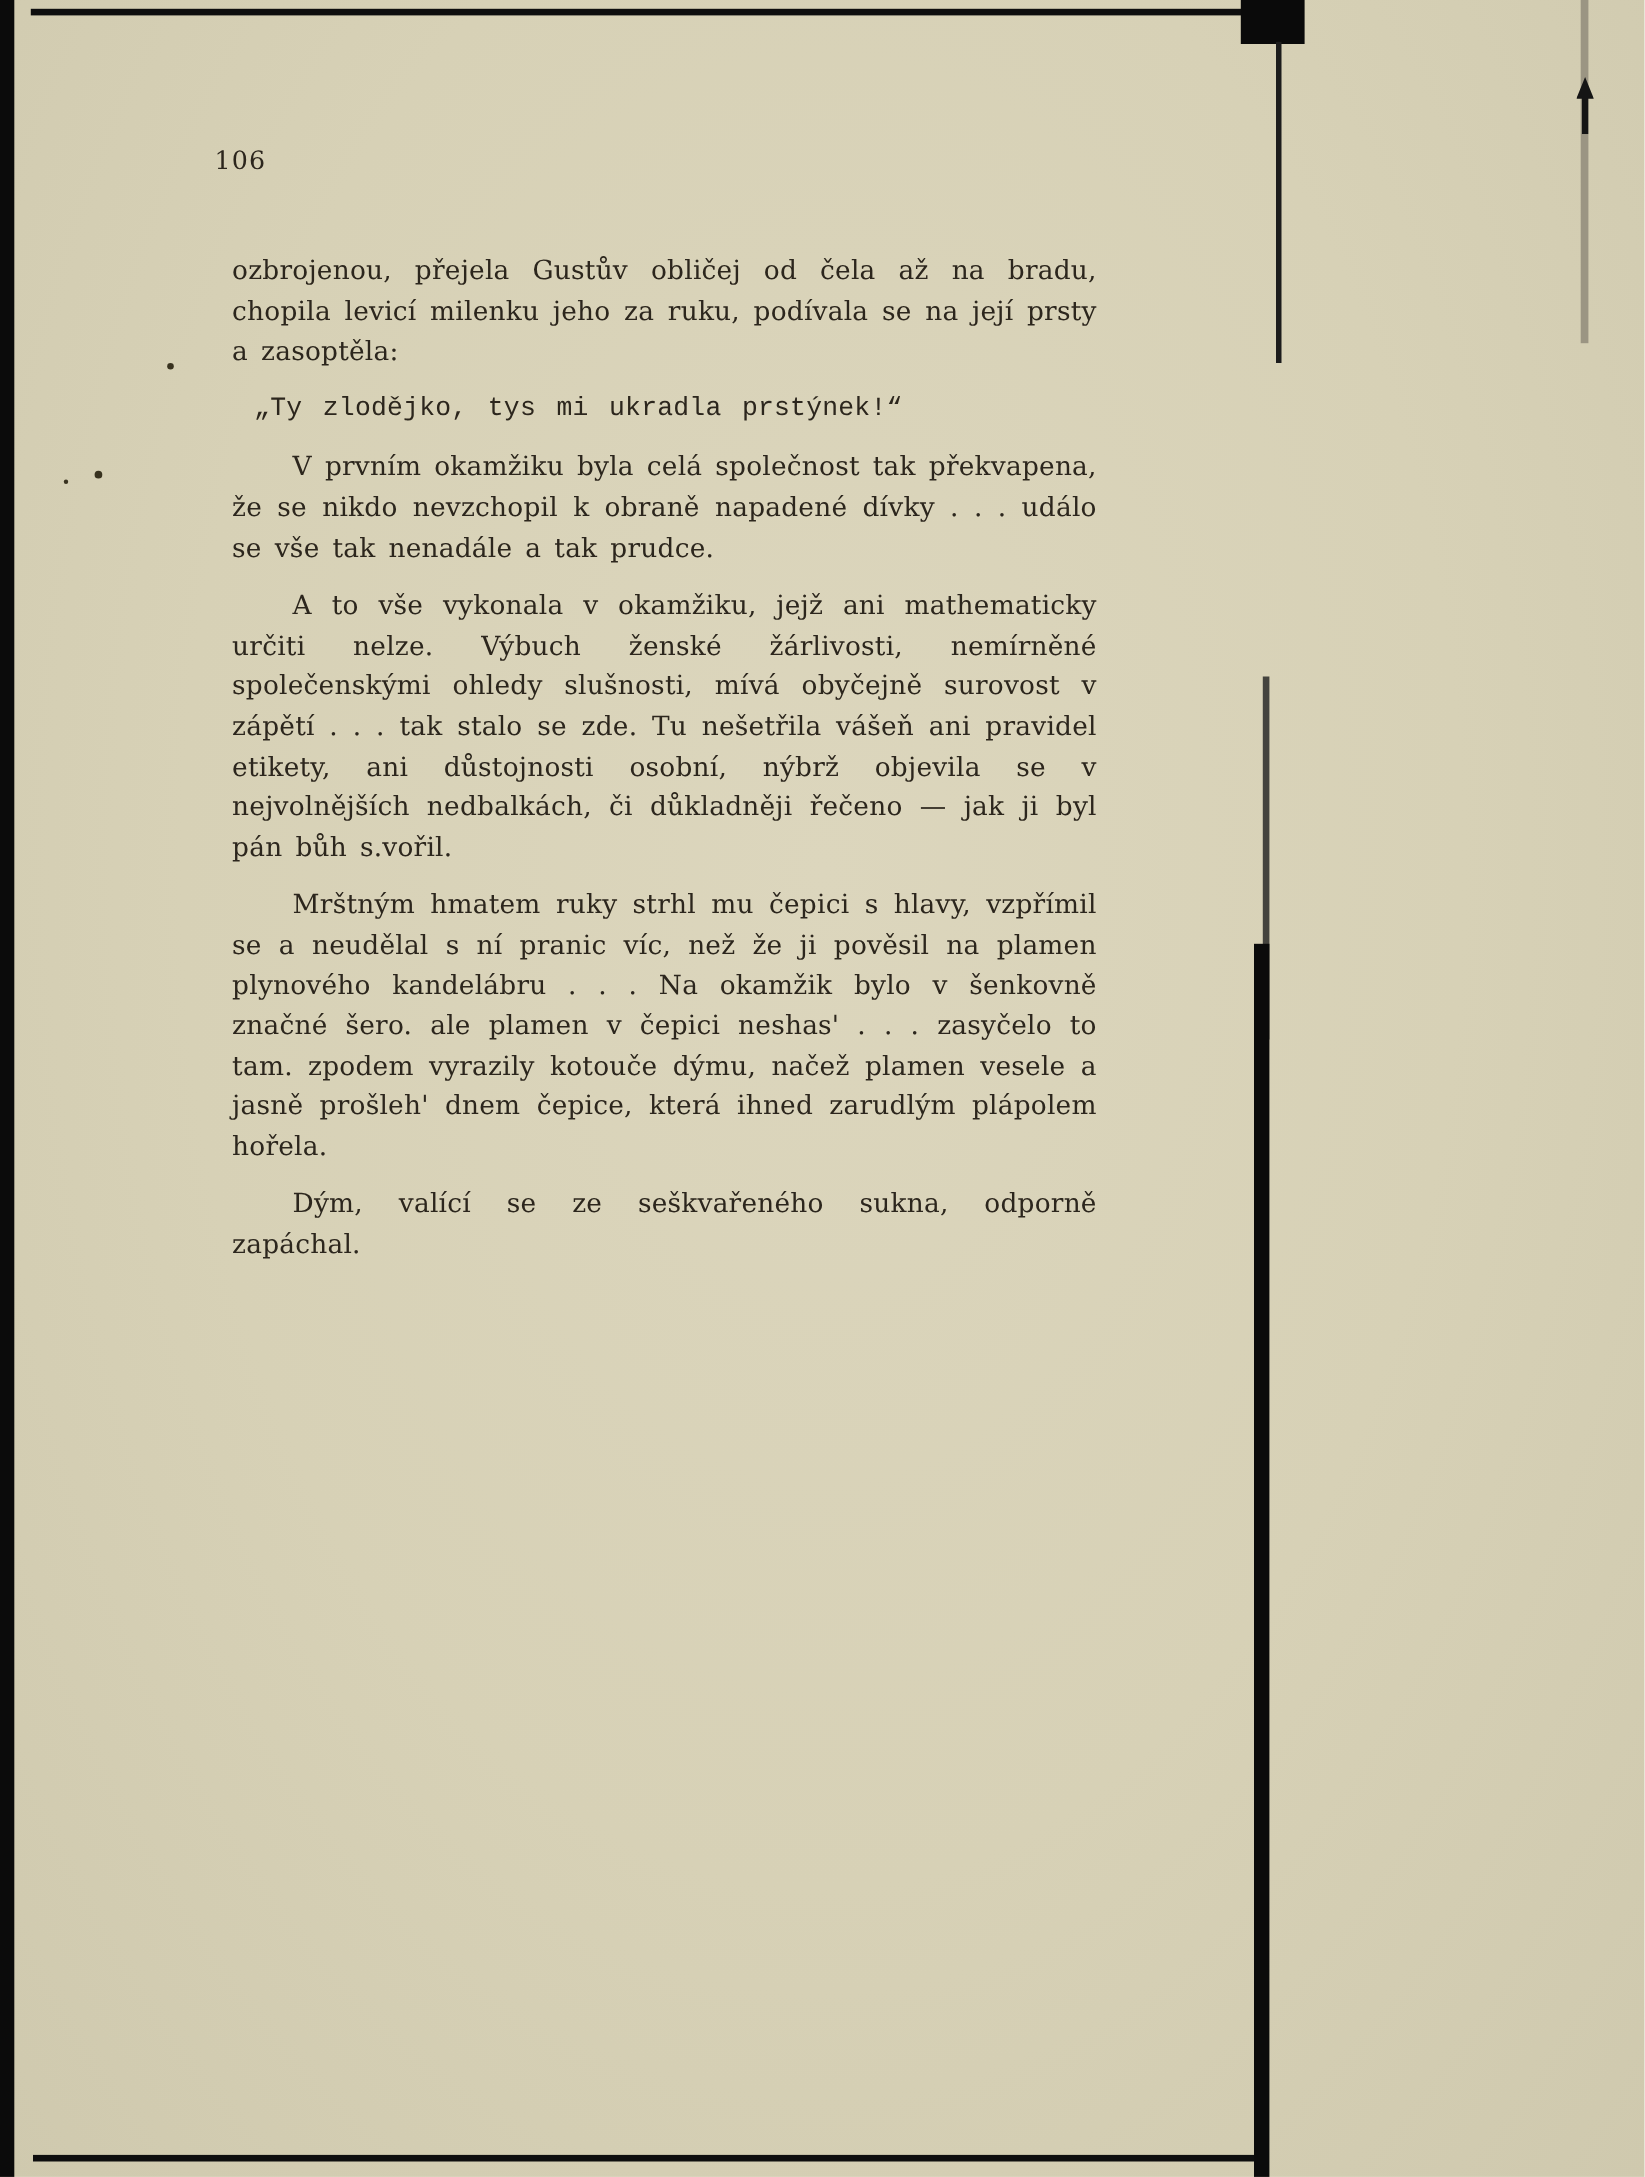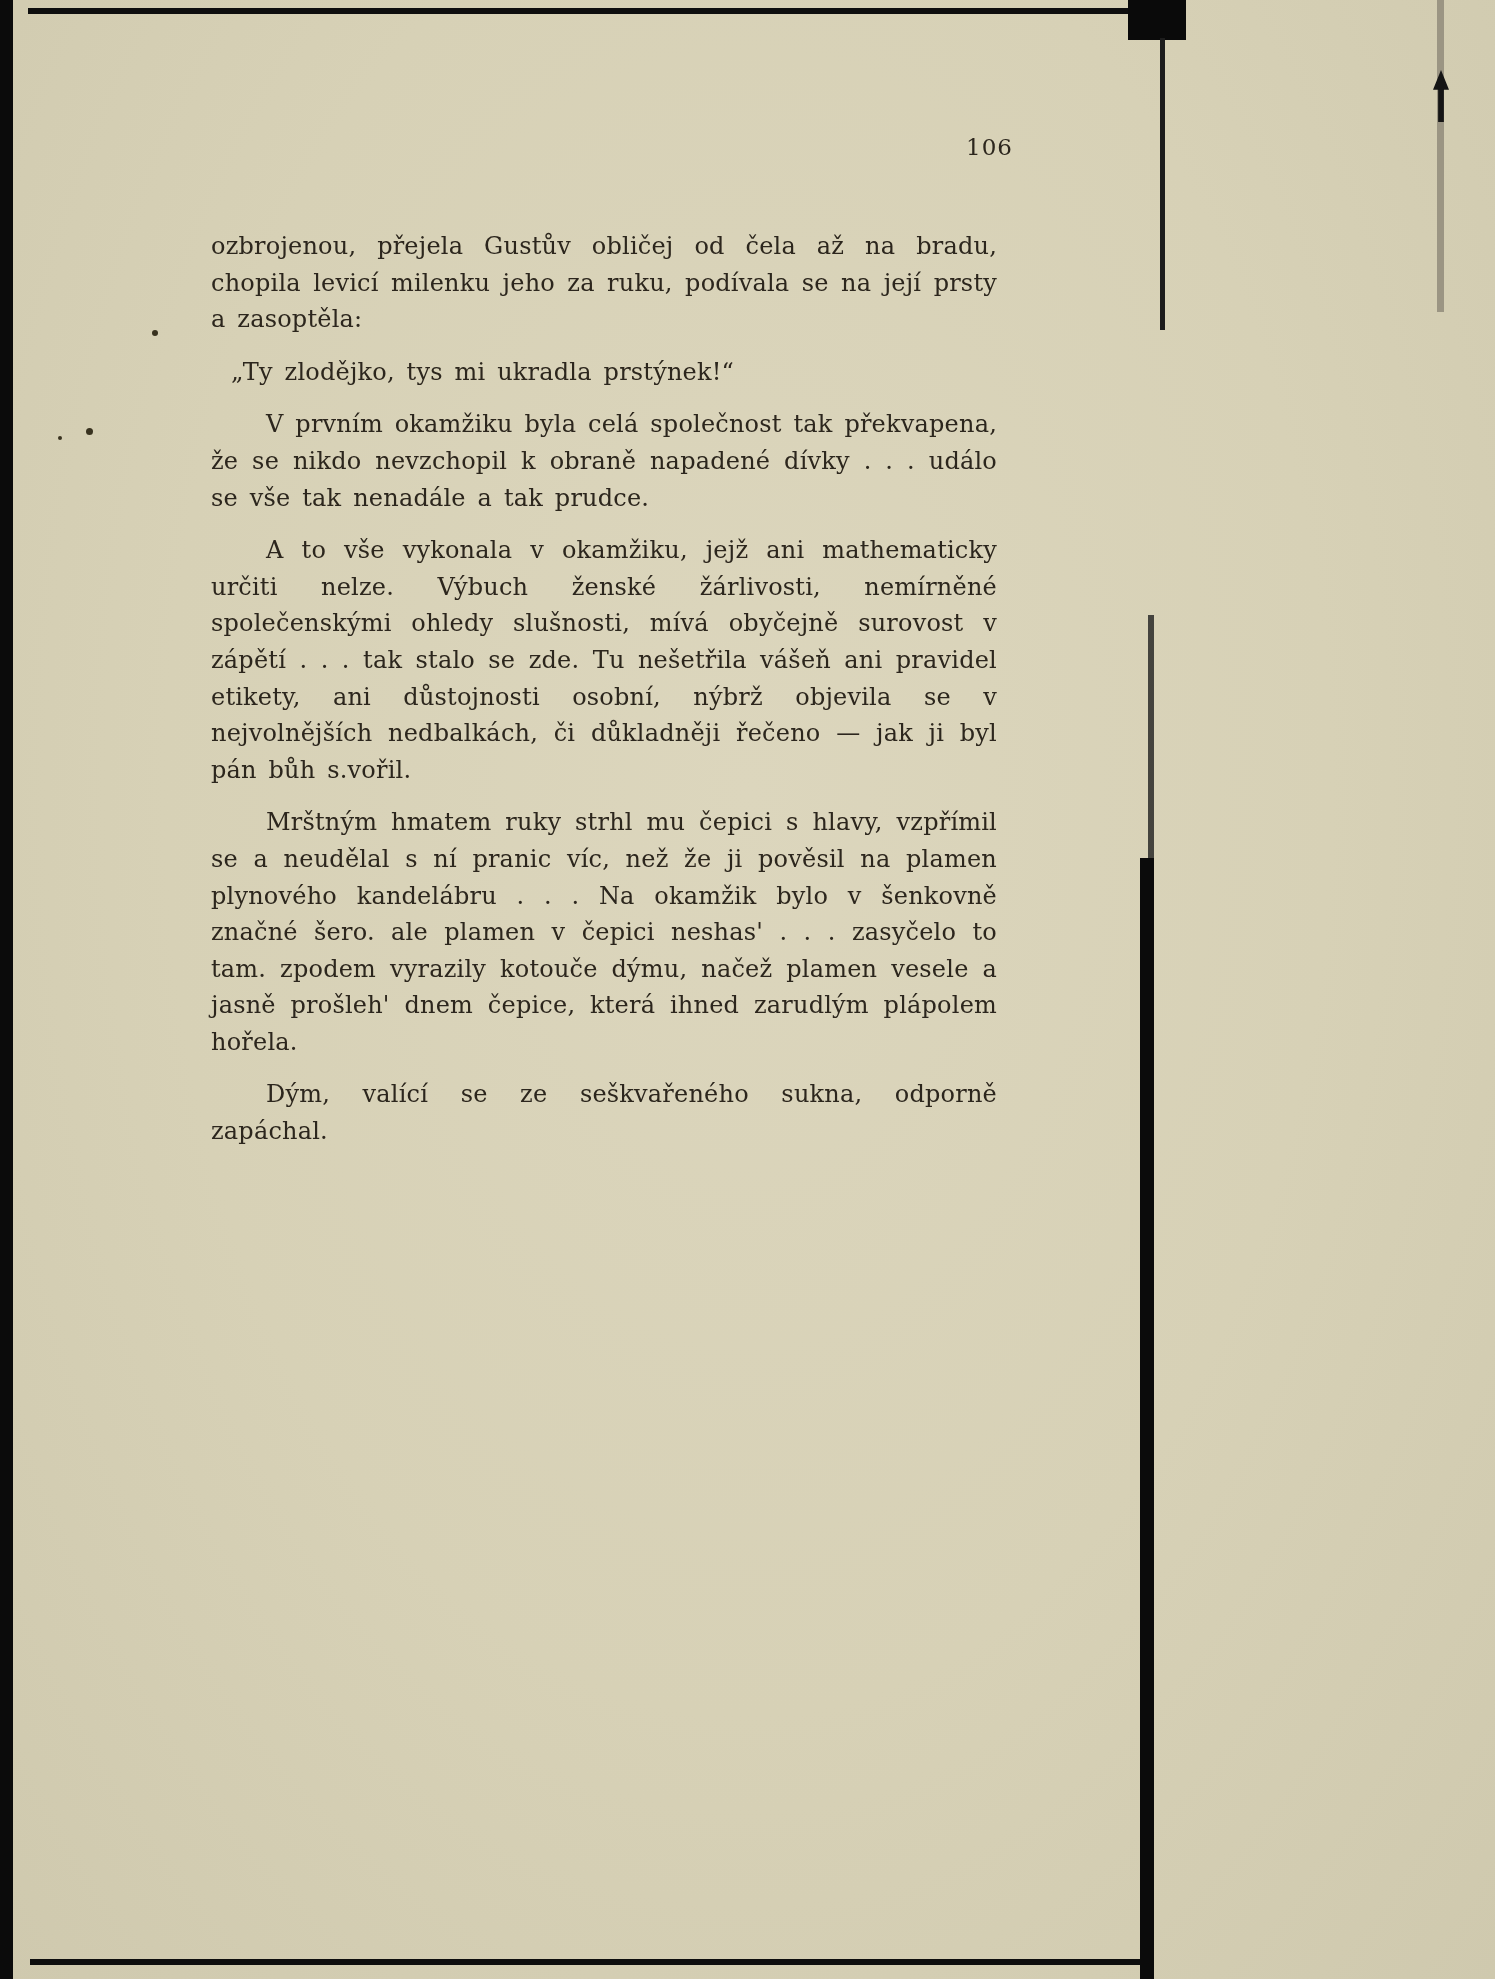--- a/index.html
+++ b/index.html
@@ -58,33 +58,33 @@
 
   
   .margin-dot { position: absolute; background: #38321f; border-radius: 50%; }
   .dot1 { left: 152px; top: 330px; width: 6px; height: 6px; }
   .dot2a { left: 58px; top: 436px; width: 4px; height: 4px; }
   .dot2b { left: 86px; top: 428px; width: 7px; height: 7px; }
 
   
   .page-number {
     position: absolute; left: 195px; top: 134px; width: 818px;
-    text-align: right; font-size: 23px; letter-spacing: 1px;
+    text-align: left; font-size: 23px; letter-spacing: 1px;
     color: #2c261d;
   }
   .text-block {
     position: absolute; left: 195px; top: 212px; width: 818px;
     font-size: 24px; line-height: 36.6px;
     text-align: justify;
     word-spacing: 4px;
     letter-spacing: 0.2px;
   }
   .text-block p { margin: 16px; padding: 0; }
   .p-noindent { text-indent: 0; }
-  .p-quote    { text-indent: 20px; }
+  .p-quote    { text-indent: 20px; font-family: Liberation Mono, monospace; }
   .p-indent   { text-indent: 55px; }
 </style>
 </head>
 <body>
 
 <div class="scan">
 
   <div class="edge-left"></div>
   <div class="rule-top"></div>
   <div class="rule-bottom"></div>

